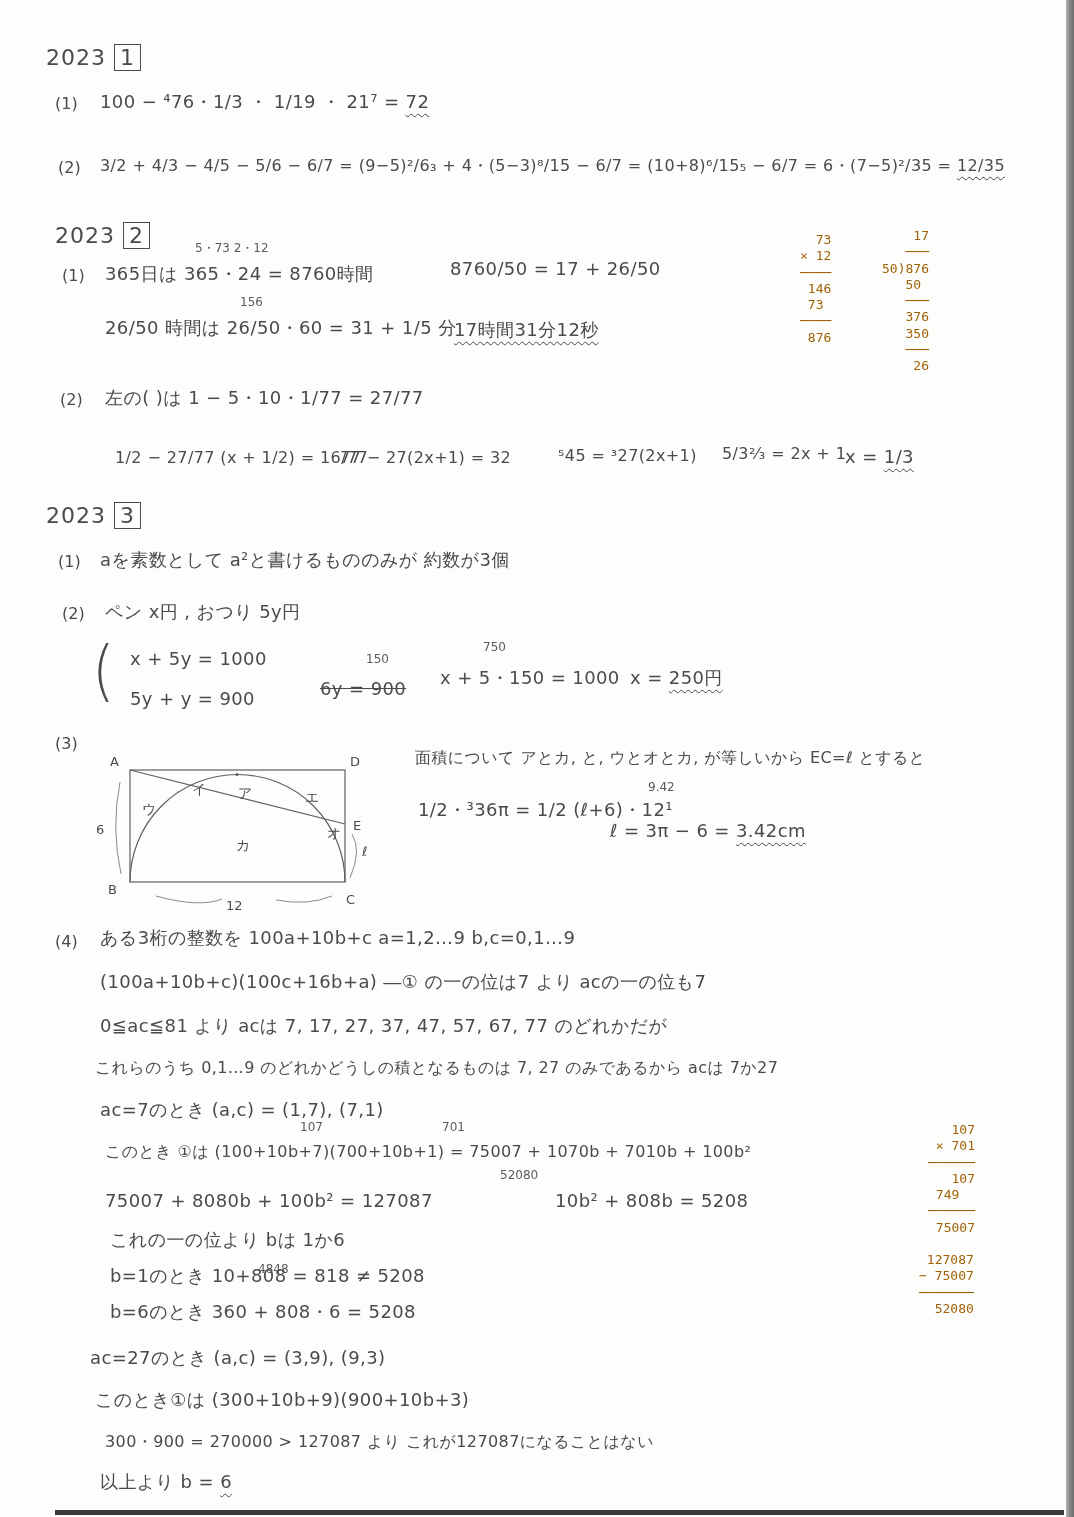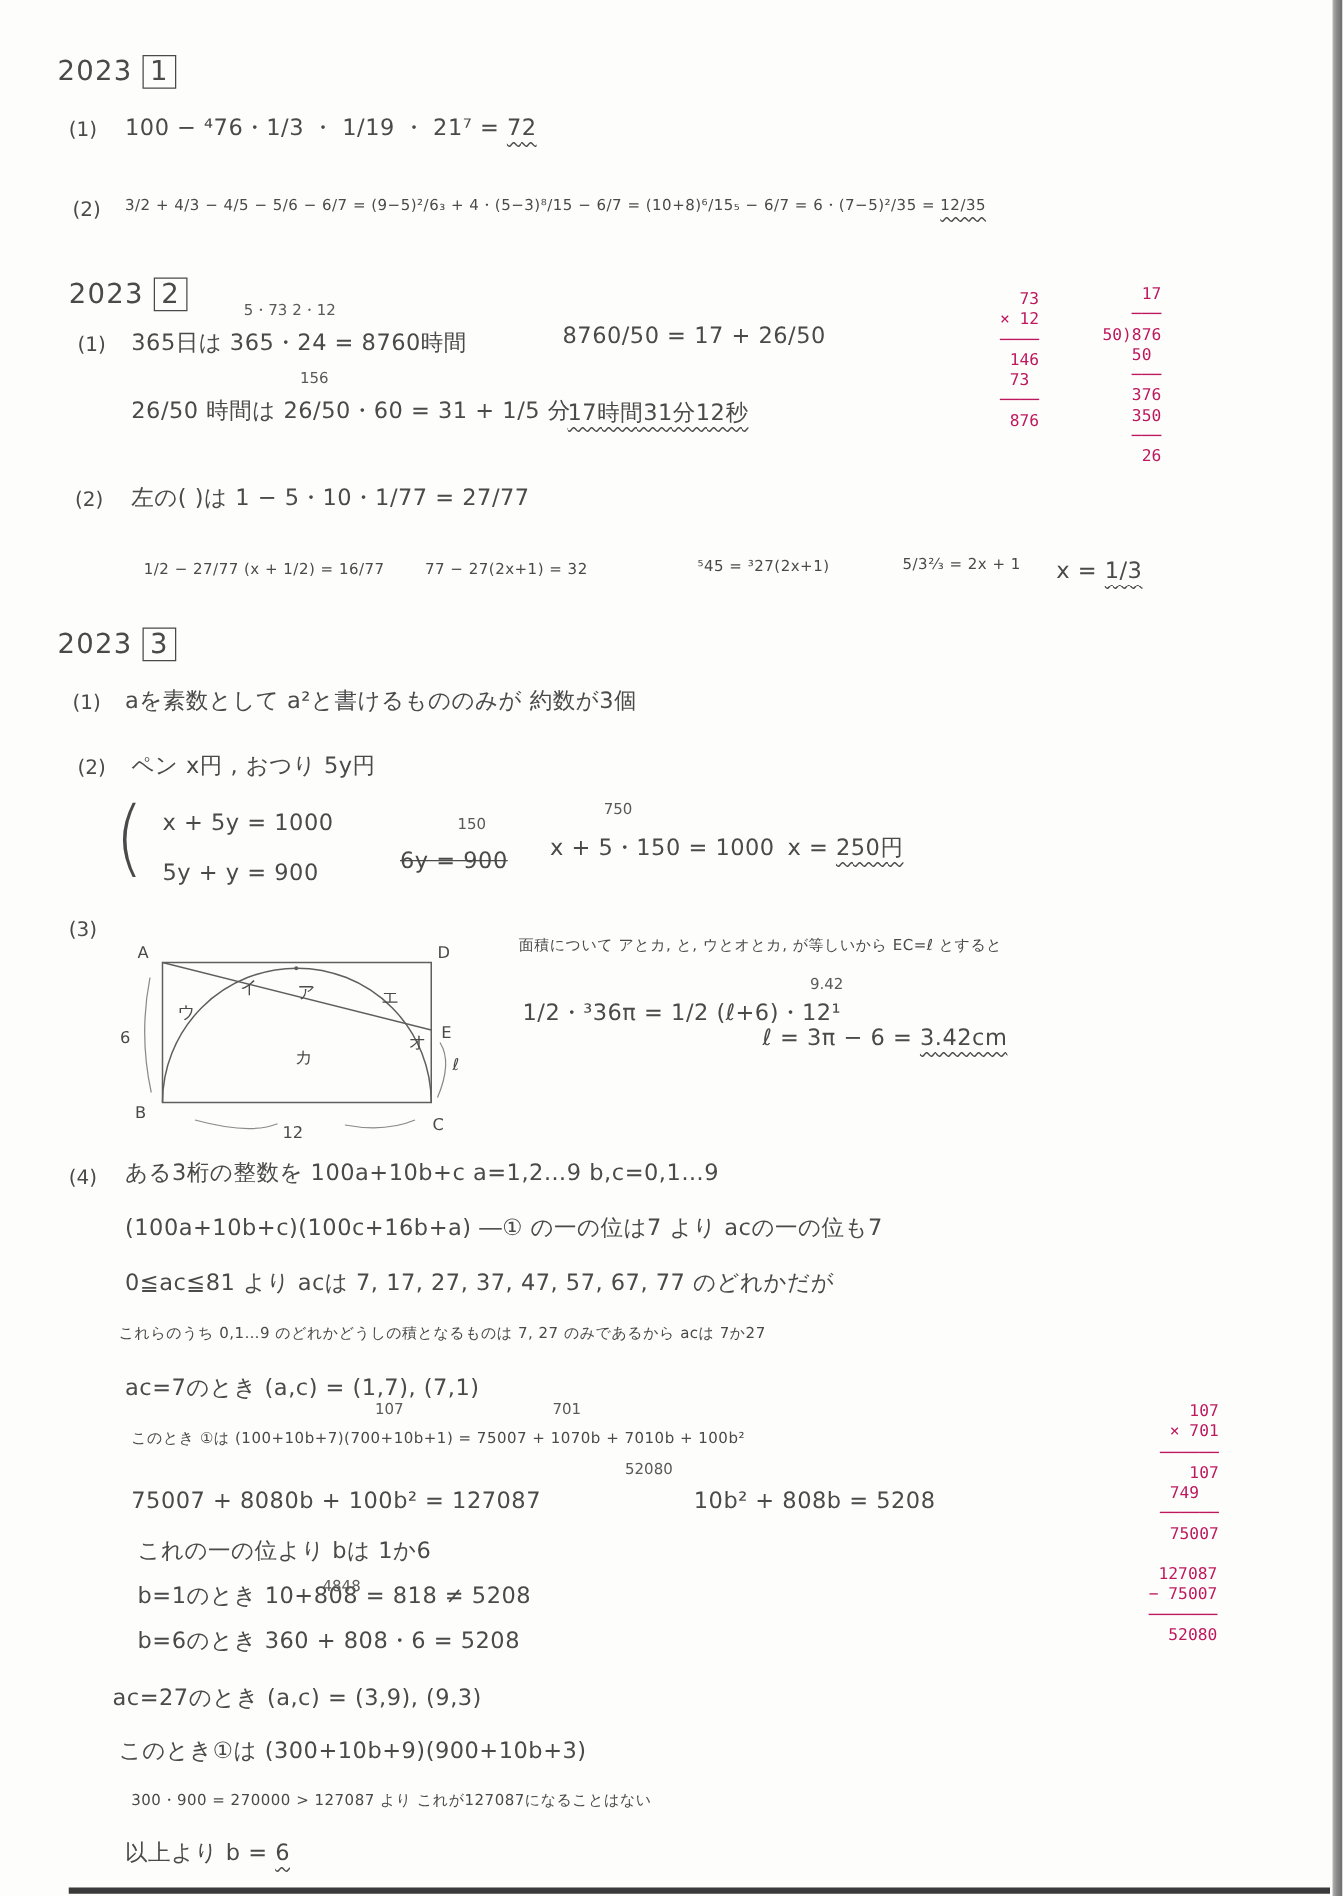--- a/index.html
+++ b/index.html
@@ -6,26 +6,26 @@
   .page{
     position:relative;width:1074px;height:1517px;background:#fdfdfc;
     overflow:hidden;font-family:"DejaVu Sans",sans-serif;color:#4a4a4a;
   }
   .scan-edge-right{position:absolute;top:0;right:0;width:8px;height:100%;
     background:linear-gradient(to right,#b5b5b5,#8c8c8c 40%,#6a6a6a);}
   .scan-edge-bottom{position:absolute;left:55px;right:10px;bottom:2px;height:5px;background:#3a3a3a;}
   .hdr{position:absolute;font-size:22px;letter-spacing:1px;white-space:nowrap;}
   .box{display:inline-block;border:1.7px solid #4a4a4a;padding:0 5px;margin-left:8px;line-height:1.15;}
   .line{position:absolute;white-space:nowrap;font-size:18px;letter-spacing:.4px;}
-  .sm{font-size:12px;}
+  .sm{font-size:16px;}
   .lbl{position:absolute;font-size:16px;}
   .ans{text-decoration-line:underline;text-decoration-style:wavy;text-decoration-thickness:1px;text-underline-offset:5px;}
   .strike{text-decoration:line-through;text-align:right;}
   .annot{position:absolute;font-size:12px;color:#5a5a5a;white-space:nowrap;}
-  .colmath{position:absolute;font-family:"DejaVu Sans Mono",monospace;font-size:13px;line-height:1.25;white-space:pre;color:#be185d;}
+  .colmath{position:absolute;font-family:"DejaVu Sans Mono",monospace;font-size:13px;line-height:1.25;white-space:pre;color:#a16207;}
   .brace{position:absolute;font-size:58px;font-weight:200;transform:scaleY(1.15);}
   svg{position:absolute;}
   svg text{font-size:13px;fill:#4a4a4a;font-family:"DejaVu Sans",sans-serif;}
   svg .region{font-size:14px;}
   svg path, svg line, svg rect{stroke:#5f5f5f;fill:none;stroke-width:1.2;}
   svg .light{stroke:#8a8a8a;stroke-width:1;}
 </style>
 </head>
 <body>
 

